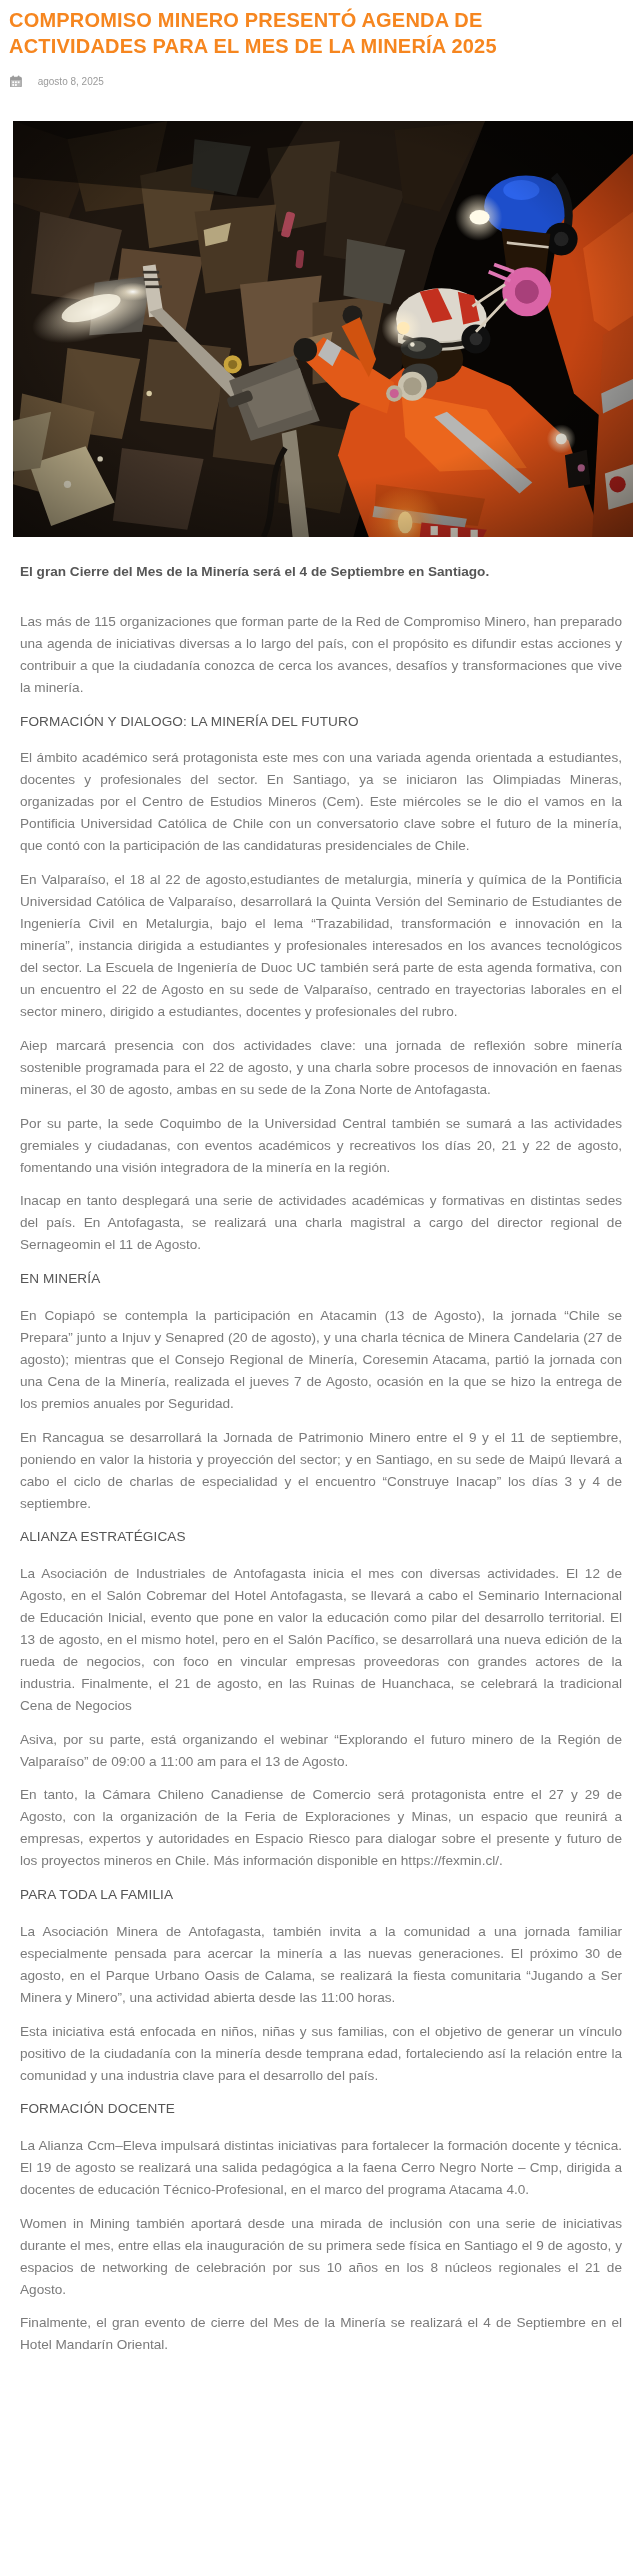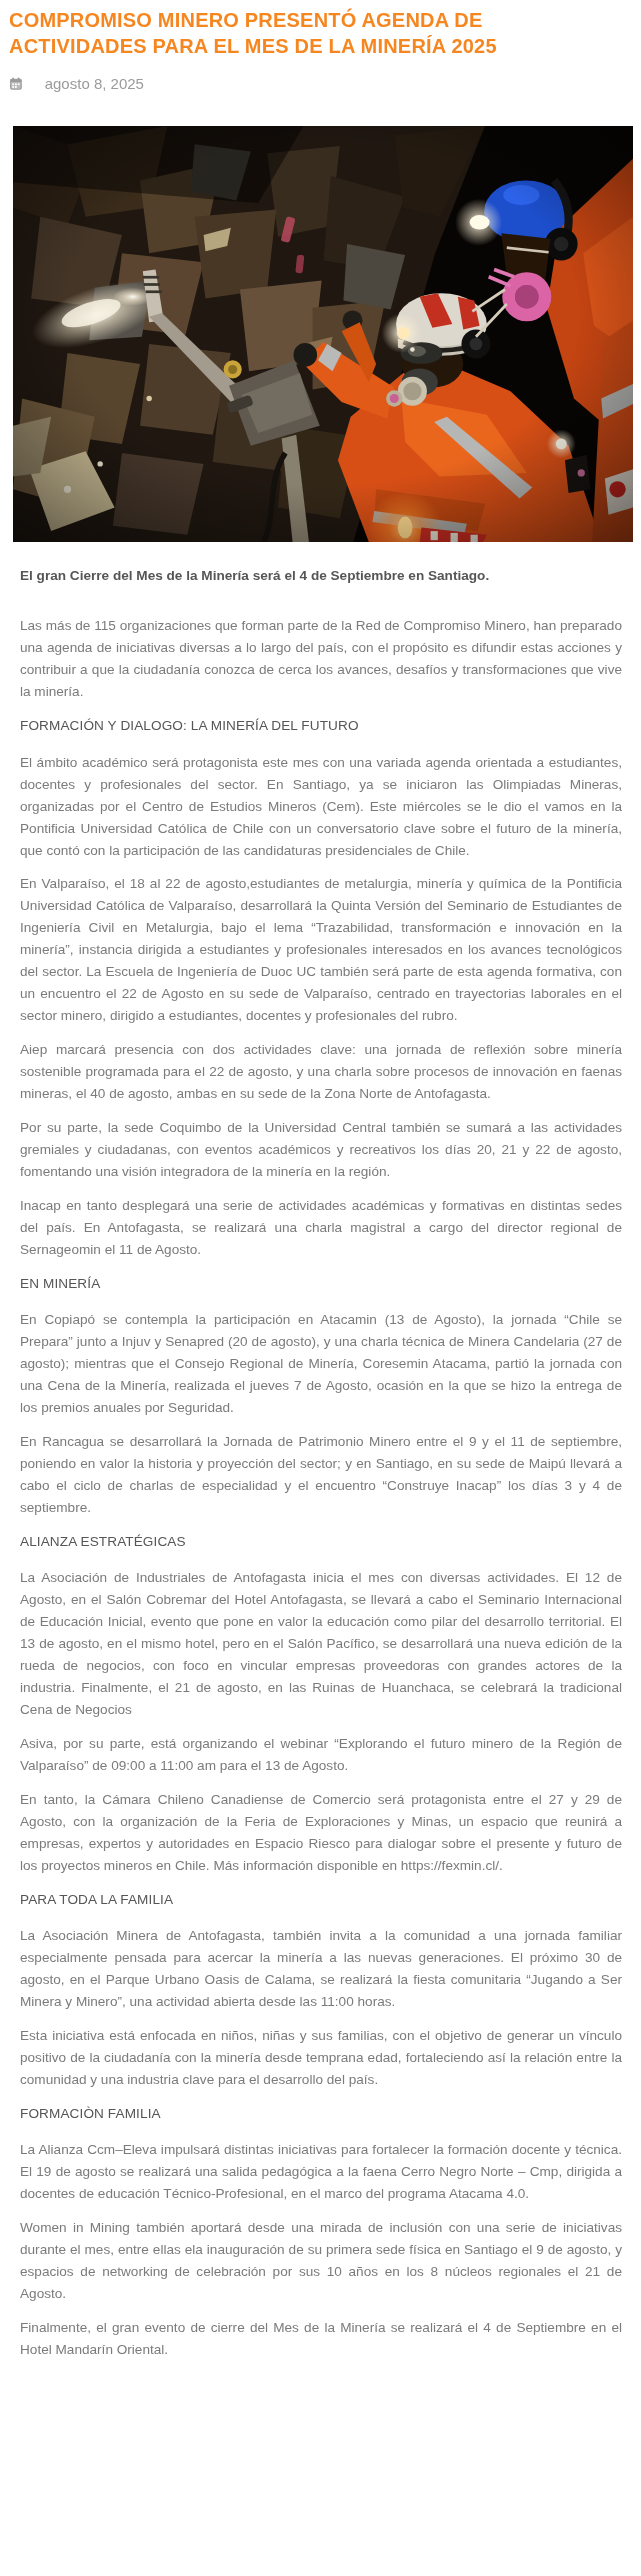--- a/index.html
+++ b/index.html
@@ -13,22 +13,22 @@
   .page{
     width:642px;height:2576px;box-sizing:border-box;
     padding:7.3px 9px 18px;background:#fff;overflow:hidden;position:relative;
   }
   h1.article-title{
     margin:0;color:var(--title-color);
     font-size:20px;font-weight:700;line-height:26px;letter-spacing:0.2px;
   }
   h1.article-title span{display:block;white-space:nowrap;}
   .meta{
-    display:flex;align-items:center;gap:23px;
-    margin:15.4px 0 0 0.9px;color:var(--meta-color);font-size:15px;
+    display:flex;align-items:center;gap:16px;
+    margin:15.4px 0 0 0.9px;color:var(--meta-color);font-size:10px;
   }
   .meta svg{display:block;}
   figure.hero{
     margin:34px 0 0 3.6px;padding:0;width:620px;height:416px;
     line-height:0;background:#070503;
   }
   figure.hero svg{display:block;width:620px;height:416px;}
   .article-body{margin-top:23.6px;}
   .article-body p, .article-body h2{
     margin:0 11px 11.8px 11px;
@@ -221,33 +221,33 @@
       <rect width="683" height="458" fill="url(#vign)"></rect>
     </svg>
   </figure>
 
   <div class="article-body">
       <p class="lead">El gran Cierre del Mes de la Minería será el 4 de Septiembre en Santiago.</p>
       <p class="paragraph">Las más de 115 organizaciones que forman parte de la Red de Compromiso Minero, han preparado una agenda de iniciativas diversas a lo largo del país, con el propósito es difundir estas acciones y contribuir a que la ciudadanía conozca de cerca los avances, desafíos y transformaciones que vive la minería.</p>
       <h2 class="heading">FORMACIÓN Y DIALOGO: LA MINERÍA DEL FUTURO</h2>
       <p class="paragraph">El ámbito académico será protagonista este mes con una variada agenda orientada a estudiantes, docentes y profesionales del sector. En Santiago, ya se iniciaron las Olimpiadas Mineras, organizadas por el Centro de Estudios Mineros (Cem).  Este miércoles se le dio el vamos en la Pontificia Universidad Católica de Chile con un conversatorio clave sobre el futuro de la minería, que contó con la participación de las candidaturas presidenciales de Chile.</p>
       <p class="paragraph">En Valparaíso, el 18 al 22 de agosto,estudiantes de metalurgia, minería y química de la Pontificia Universidad Católica de Valparaíso, desarrollará la Quinta Versión del Seminario de Estudiantes de Ingeniería Civil en Metalurgia, bajo el lema “Trazabilidad, transformación e innovación en la minería”, instancia dirigida a estudiantes y profesionales interesados en los avances tecnológicos del sector. La Escuela de Ingeniería de Duoc UC también será parte de esta agenda formativa, con un encuentro el 22 de Agosto en su sede de Valparaíso, centrado en trayectorias laborales en el sector minero, dirigido a estudiantes, docentes y profesionales del rubro.</p>
-      <p class="paragraph">Aiep marcará presencia con dos actividades clave: una jornada de reflexión sobre minería sostenible programada para el 22 de agosto, y una charla sobre procesos de innovación en faenas mineras, el 40 de agosto, ambas en su sede de la Zona Norte de Antofagasta.</p>
+      <p class="paragraph">Aiep marcará presencia con dos actividades clave: una jornada de reflexión sobre minería sostenible programada para el 22 de agosto, y una charla sobre procesos de innovación en faenas mineras, el 30 de agosto, ambas en su sede de la Zona Norte de Antofagasta.</p>
       <p class="paragraph">Por su parte, la sede Coquimbo de la Universidad Central también se sumará a las actividades gremiales y ciudadanas, con eventos académicos y recreativos los días 20, 21 y 22 de agosto, fomentando una visión integradora de la minería en la región.</p>
       <p class="paragraph">Inacap en tanto desplegará una serie de actividades académicas y formativas en distintas sedes del país. En Antofagasta, se realizará una charla magistral a cargo del director regional de Sernageomin el 11 de Agosto.</p>
       <h2 class="heading">EN MINERÍA</h2>
       <p class="paragraph">En Copiapó se contempla la participación en Atacamin (13 de Agosto), la jornada “Chile se Prepara” junto a Injuv y Senapred (20 de agosto), y una charla técnica de Minera Candelaria (27 de agosto); mientras que el Consejo Regional de Minería, Coresemin Atacama, partió la jornada con una Cena de la Minería, realizada el jueves 7 de Agosto, ocasión en la que se hizo la entrega de los premios anuales por Seguridad.</p>
       <p class="paragraph">En Rancagua se desarrollará la Jornada de Patrimonio Minero entre el 9 y el 11 de septiembre, poniendo en valor la historia y proyección del sector; y en Santiago, en su sede de Maipú llevará a cabo el ciclo de charlas de especialidad y el encuentro “Construye Inacap” los días 3 y 4 de septiembre.</p>
       <h2 class="heading">ALIANZA ESTRATÉGICAS</h2>
       <p class="paragraph">La Asociación de Industriales de Antofagasta inicia el mes con diversas actividades. El 12 de Agosto, en el Salón Cobremar del Hotel Antofagasta, se llevará a cabo el Seminario Internacional de Educación Inicial, evento que pone en valor la educación como pilar del desarrollo territorial.  El 13 de agosto, en el mismo hotel, pero en el Salón Pacífico, se desarrollará una nueva edición de la rueda de negocios, con foco en vincular empresas proveedoras con grandes actores de la industria. Finalmente, el 21 de agosto, en las Ruinas de Huanchaca, se celebrará la tradicional Cena de Negocios</p>
       <p class="paragraph">Asiva, por su parte, está organizando el webinar “Explorando el futuro minero de la Región de Valparaíso” de 09:00 a 11:00 am para el 13 de Agosto.</p>
       <p class="paragraph">En tanto, la Cámara Chileno Canadiense de Comercio será protagonista entre el 27 y 29 de Agosto, con la organización de la Feria de Exploraciones y Minas, un espacio que reunirá a empresas, expertos y autoridades en Espacio Riesco para dialogar sobre el presente y futuro de los proyectos mineros en Chile. Más información disponible en https://fexmin.cl/.</p>
       <h2 class="heading">PARA TODA LA FAMILIA</h2>
       <p class="paragraph">La Asociación Minera de Antofagasta, también invita a la comunidad a una jornada familiar especialmente pensada para acercar la minería a las nuevas generaciones. El próximo 30 de agosto, en el Parque Urbano Oasis de Calama, se realizará la fiesta comunitaria “Jugando a Ser Minera y Minero”, una actividad abierta desde las 11:00 horas.</p>
       <p class="paragraph">Esta iniciativa está enfocada en niños, niñas y sus familias, con el objetivo de generar un vínculo positivo de la ciudadanía con la minería desde temprana edad, fortaleciendo así la relación entre la comunidad y una industria clave para el desarrollo del país.</p>
-      <h2 class="heading">FORMACIÒN FAMILIA</h2>
+      <h2 class="heading">FORMACIÓN DOCENTE</h2>
       <p class="paragraph">La Alianza Ccm–Eleva impulsará distintas iniciativas para fortalecer la formación docente y técnica. El 19 de agosto se realizará una salida pedagógica a la faena Cerro Negro Norte – Cmp, dirigida a docentes de educación Técnico-Profesional, en el marco del programa Atacama 4.0.</p>
       <p class="paragraph">Women in Mining también aportará desde una mirada de inclusión con una serie de iniciativas durante el mes, entre ellas ela inauguración de su primera sede física en Santiago el 9 de agosto, y espacios de networking de celebración por sus 10 años en los 8 núcleos regionales el 21 de Agosto.</p>
       <p class="paragraph">Finalmente, el gran evento de cierre del Mes de la Minería se realizará el 4 de Septiembre en el Hotel Mandarín Oriental.</p>
     </div>
 
 </div>
 
 
 </body></html>

